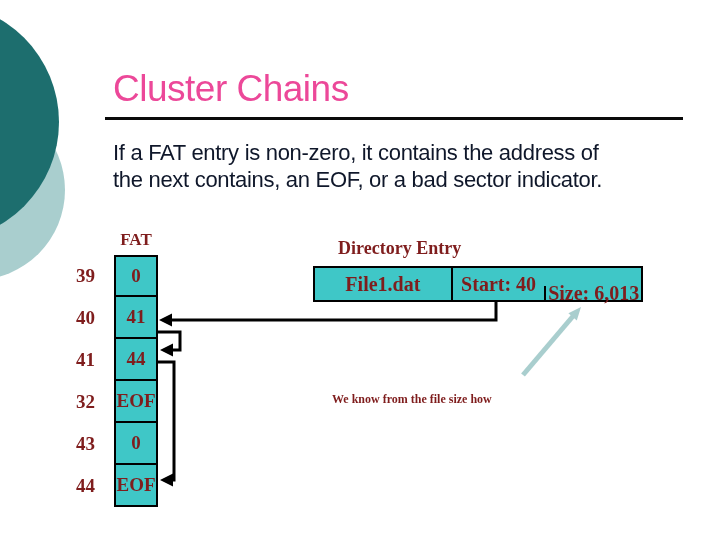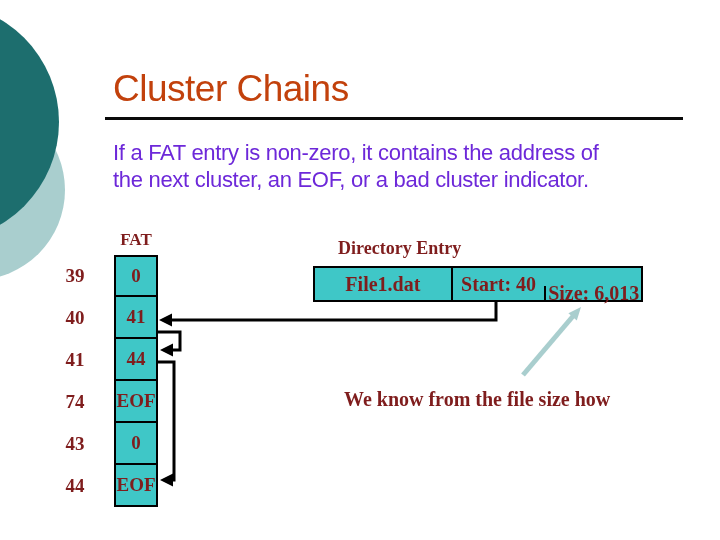--- a/index.html
+++ b/index.html
@@ -17,43 +17,43 @@
     background:#a9cece;z-index:1;
   }
   .circle-dark{
     left:-179px;top:3px;width:238px;height:238px;
     background:#1d6e6e;z-index:2;
   }
   
   .title{
     position:absolute;left:113px;top:68px;z-index:3;
     font-size:37px;letter-spacing:-0.5px;
-    color:#c2410c;white-space:nowrap;
+    color:#ec4899;white-space:nowrap;
   }
   .title-rule{
     position:absolute;left:105px;top:117px;width:578px;height:3px;
     background:#0a0a0a;z-index:3;
   }
   
   .body-text{
     position:absolute;left:113px;top:139px;z-index:3;
     font-size:22px;line-height:27px;letter-spacing:-0.3px;
-    color:#6d28d9;white-space:nowrap;
+    color:#0f172a;white-space:nowrap;
   }
   
   .comic{font-family:Liberation Serif, serif;font-weight:600;color:#7f1d1d;}
   
   .fat-label{
     position:absolute;left:114px;top:230px;width:44px;z-index:3;
     font-size:17px;text-align:center;
   }
   .fat-table{position:absolute;left:55px;top:255px;z-index:3;}
   .fat-row{display:flex;align-items:center;height:42px;}
   .fat-index{
-    width:40px;text-align:center;font-size:19px;margin-right:19px;
+    width:40px;text-align:right;font-size:19px;margin-right:19px;
   }
   .fat-cell{
     width:44px;height:42px;box-sizing:border-box;
     background:#3fc7c7;border:2px solid #000;
     display:flex;align-items:center;justify-content:center;
     font-size:19px;
   }
   .fat-row:not(:first-of-type) .fat-cell{border-top:none;}
   
   .dir-label{
@@ -67,62 +67,62 @@
   }
   .dir-cell{
     box-sizing:border-box;display:flex;align-items:center;justify-content:center;
     font-size:20px;white-space:nowrap;
   }
   .dir-cell-file{width:145px;}
   .dir-cell-start{width:100px;border-left:2px solid #000;}
   .dir-cell-size{width:103px;border-left:2px solid #000;margin-top:18px;}
   
   .note{
-    position:absolute;left:344px;top:389px;z-index:3;
-    font-size:20px;line-height:20px;white-space:nowrap;
+    position:absolute;left:332px;top:389px;z-index:3;
+    font-size:12px;line-height:20px;white-space:nowrap;
   }
   
   .arrows{
     position:absolute;left:0;top:0;width:720px;height:540px;
     z-index:4;pointer-events:none;
   }
 </style>
 </head>
 <body>
 
 <div class="slide">
 
   <div class="circle circle-light"></div>
   <div class="circle circle-dark"></div>
 
   <div class="title">Cluster Chains</div>
   <div class="title-rule"></div>
 
   <div class="body-text">
     <div>If a FAT entry is non-zero, it contains the address of</div>
-    <div>the next cluster, an EOF, or a bad cluster indicator.</div>
+    <div>the next contains, an EOF, or a bad sector indicator.</div>
   </div>
 
   <div class="fat-label comic">FAT</div>
 
   <div class="fat-table">
     <div class="fat-row">
       <div class="fat-index comic">39</div>
       <div class="fat-cell comic">0</div>
     </div>
     <div class="fat-row">
       <div class="fat-index comic">40</div>
       <div class="fat-cell comic">41</div>
     </div>
     <div class="fat-row">
       <div class="fat-index comic">41</div>
       <div class="fat-cell comic">44</div>
     </div>
     <div class="fat-row">
-      <div class="fat-index comic">74</div>
+      <div class="fat-index comic">32</div>
       <div class="fat-cell comic">EOF</div>
     </div>
     <div class="fat-row">
       <div class="fat-index comic">43</div>
       <div class="fat-cell comic">0</div>
     </div>
     <div class="fat-row">
       <div class="fat-index comic">44</div>
       <div class="fat-cell comic">EOF</div>
     </div>

